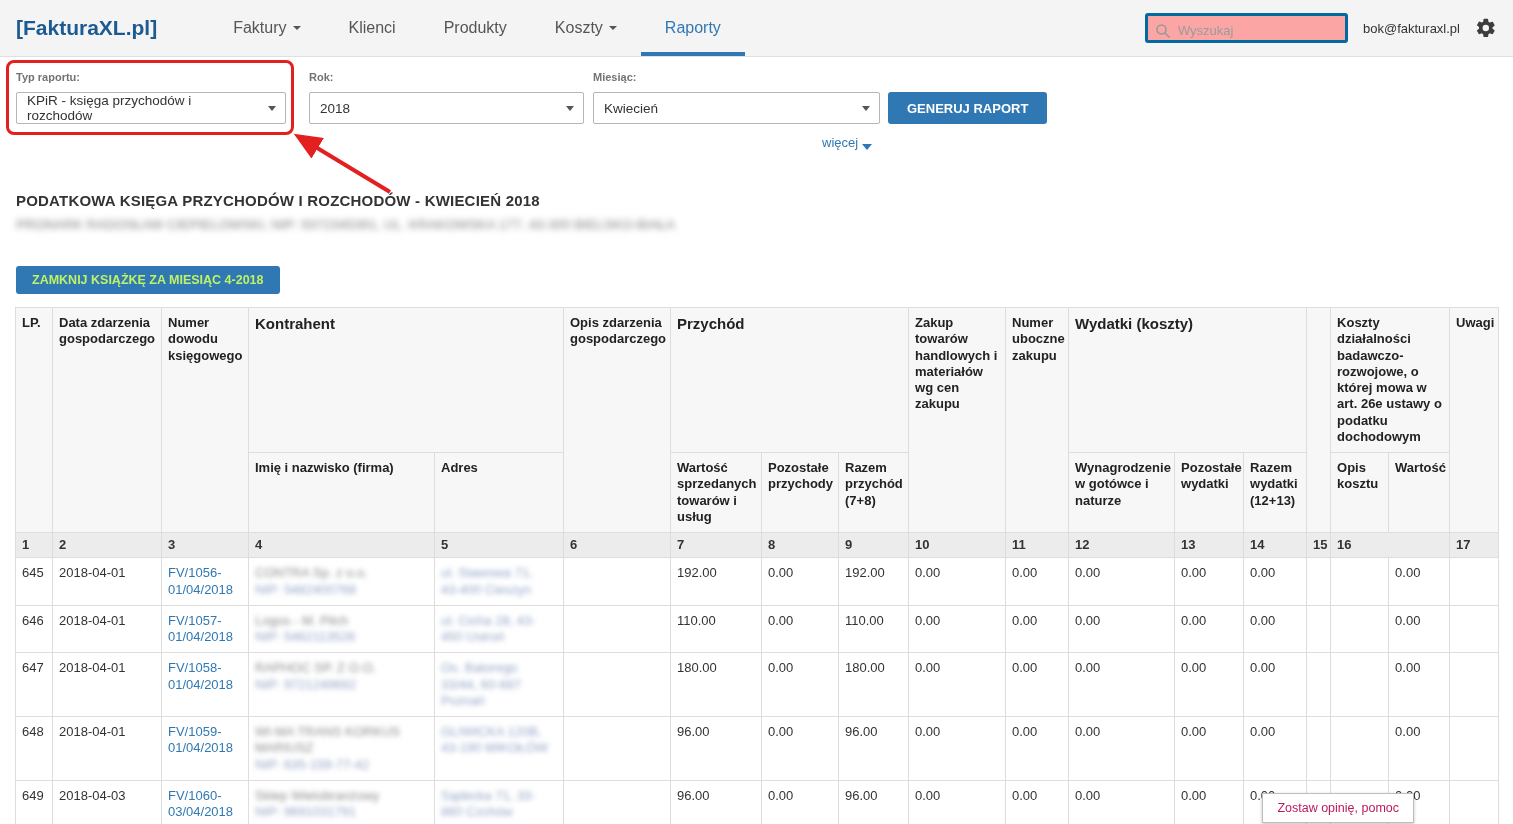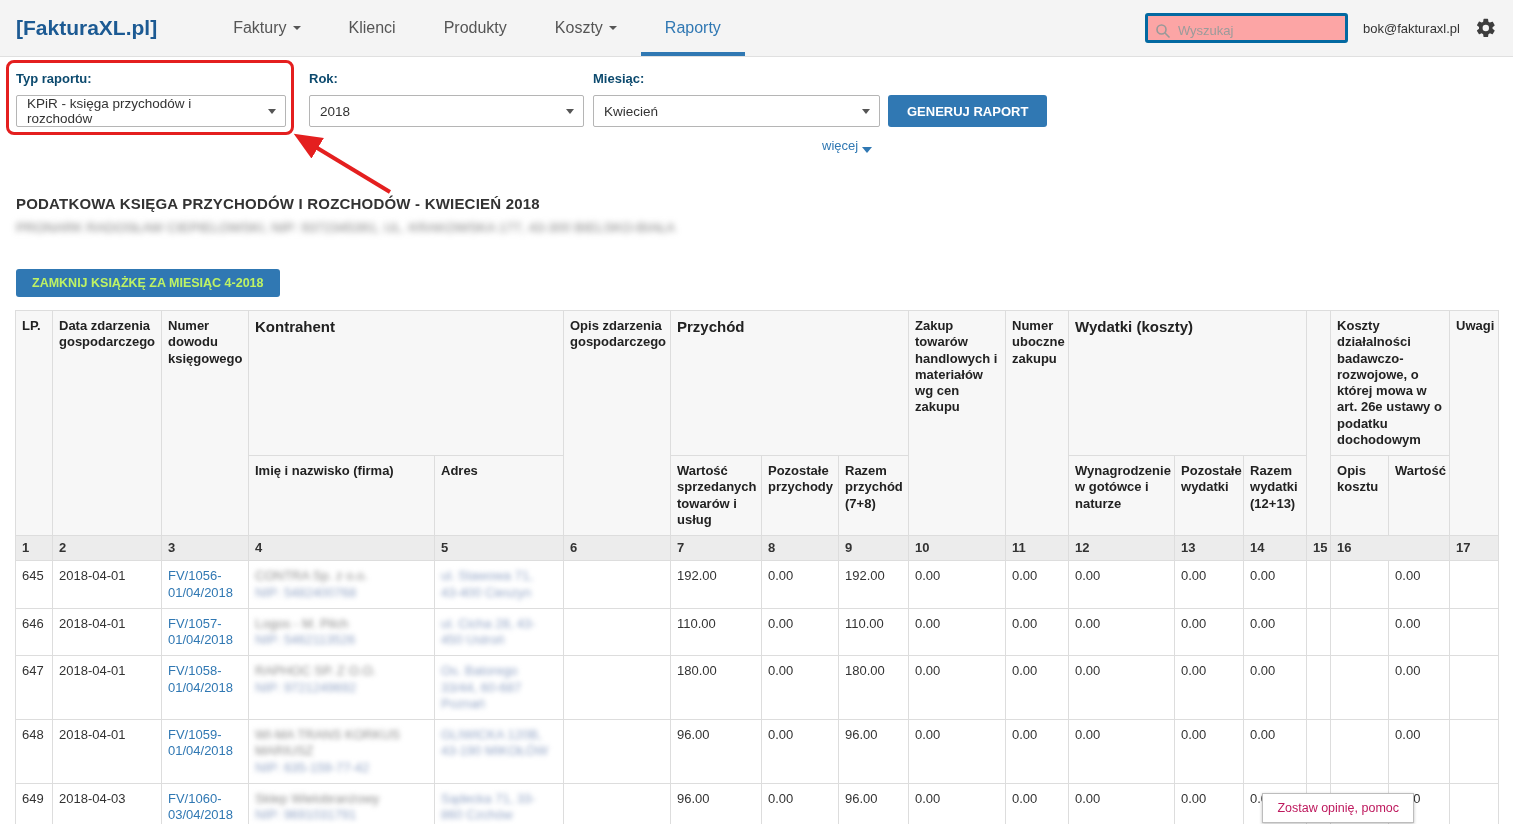--- a/index.html
+++ b/index.html
@@ -22,21 +22,21 @@
   .search-box svg { position:absolute; left:7px; top:7px; }
   .search-input { border:none; outline:none; background:transparent; height:26px; width:165px;
                   margin:1px 0 0 28px; font-size:13px; font-family:"Liberation Sans",sans-serif; color:#333; }
   .search-input::placeholder { color:#9b9b9b; }
   .email { font-size:13px; color:#333; cursor:pointer; }
   .gear { display:flex; align-items:center; cursor:pointer; }
 
   
   .filters { display:flex; align-items:flex-end; padding:14px 16px 0; }
   .fgroup { display:flex; flex-direction:column; }
-  .flabel { font-size:13px; font-weight:bold; color:#0c4a6e; margin-bottom:9px; }
+  .flabel { font-size:11px; font-weight:bold; color:#737373; margin-bottom:9px; }
   .select { height:32px; border:1px solid #b5b5b5; border-radius:2px; background:#fff; position:relative;
             display:flex; align-items:center; padding:0 26px 0 10px; font-size:13.5px; color:#333; cursor:pointer; }
   .select::after { content:""; position:absolute; right:9px; top:13px; width:0; height:0;
                    border-left:4px solid transparent; border-right:4px solid transparent; border-top:5px solid #555; }
   .fg1 { width:270px; margin-right:23px; }
   .fg2 { width:275px; margin-right:9px; }
   .fg3 { width:287px; margin-right:8px; }
   .btn-generate { height:32px; background:var(--accent,#3078b3); color:#fff; border:none; border-radius:3px;
                   font-weight:bold; font-size:13px; padding:0 19px; cursor:pointer; font-family:"Liberation Sans",sans-serif; }
   .more-row { margin:11px 0 0 822px; font-size:13px; }

